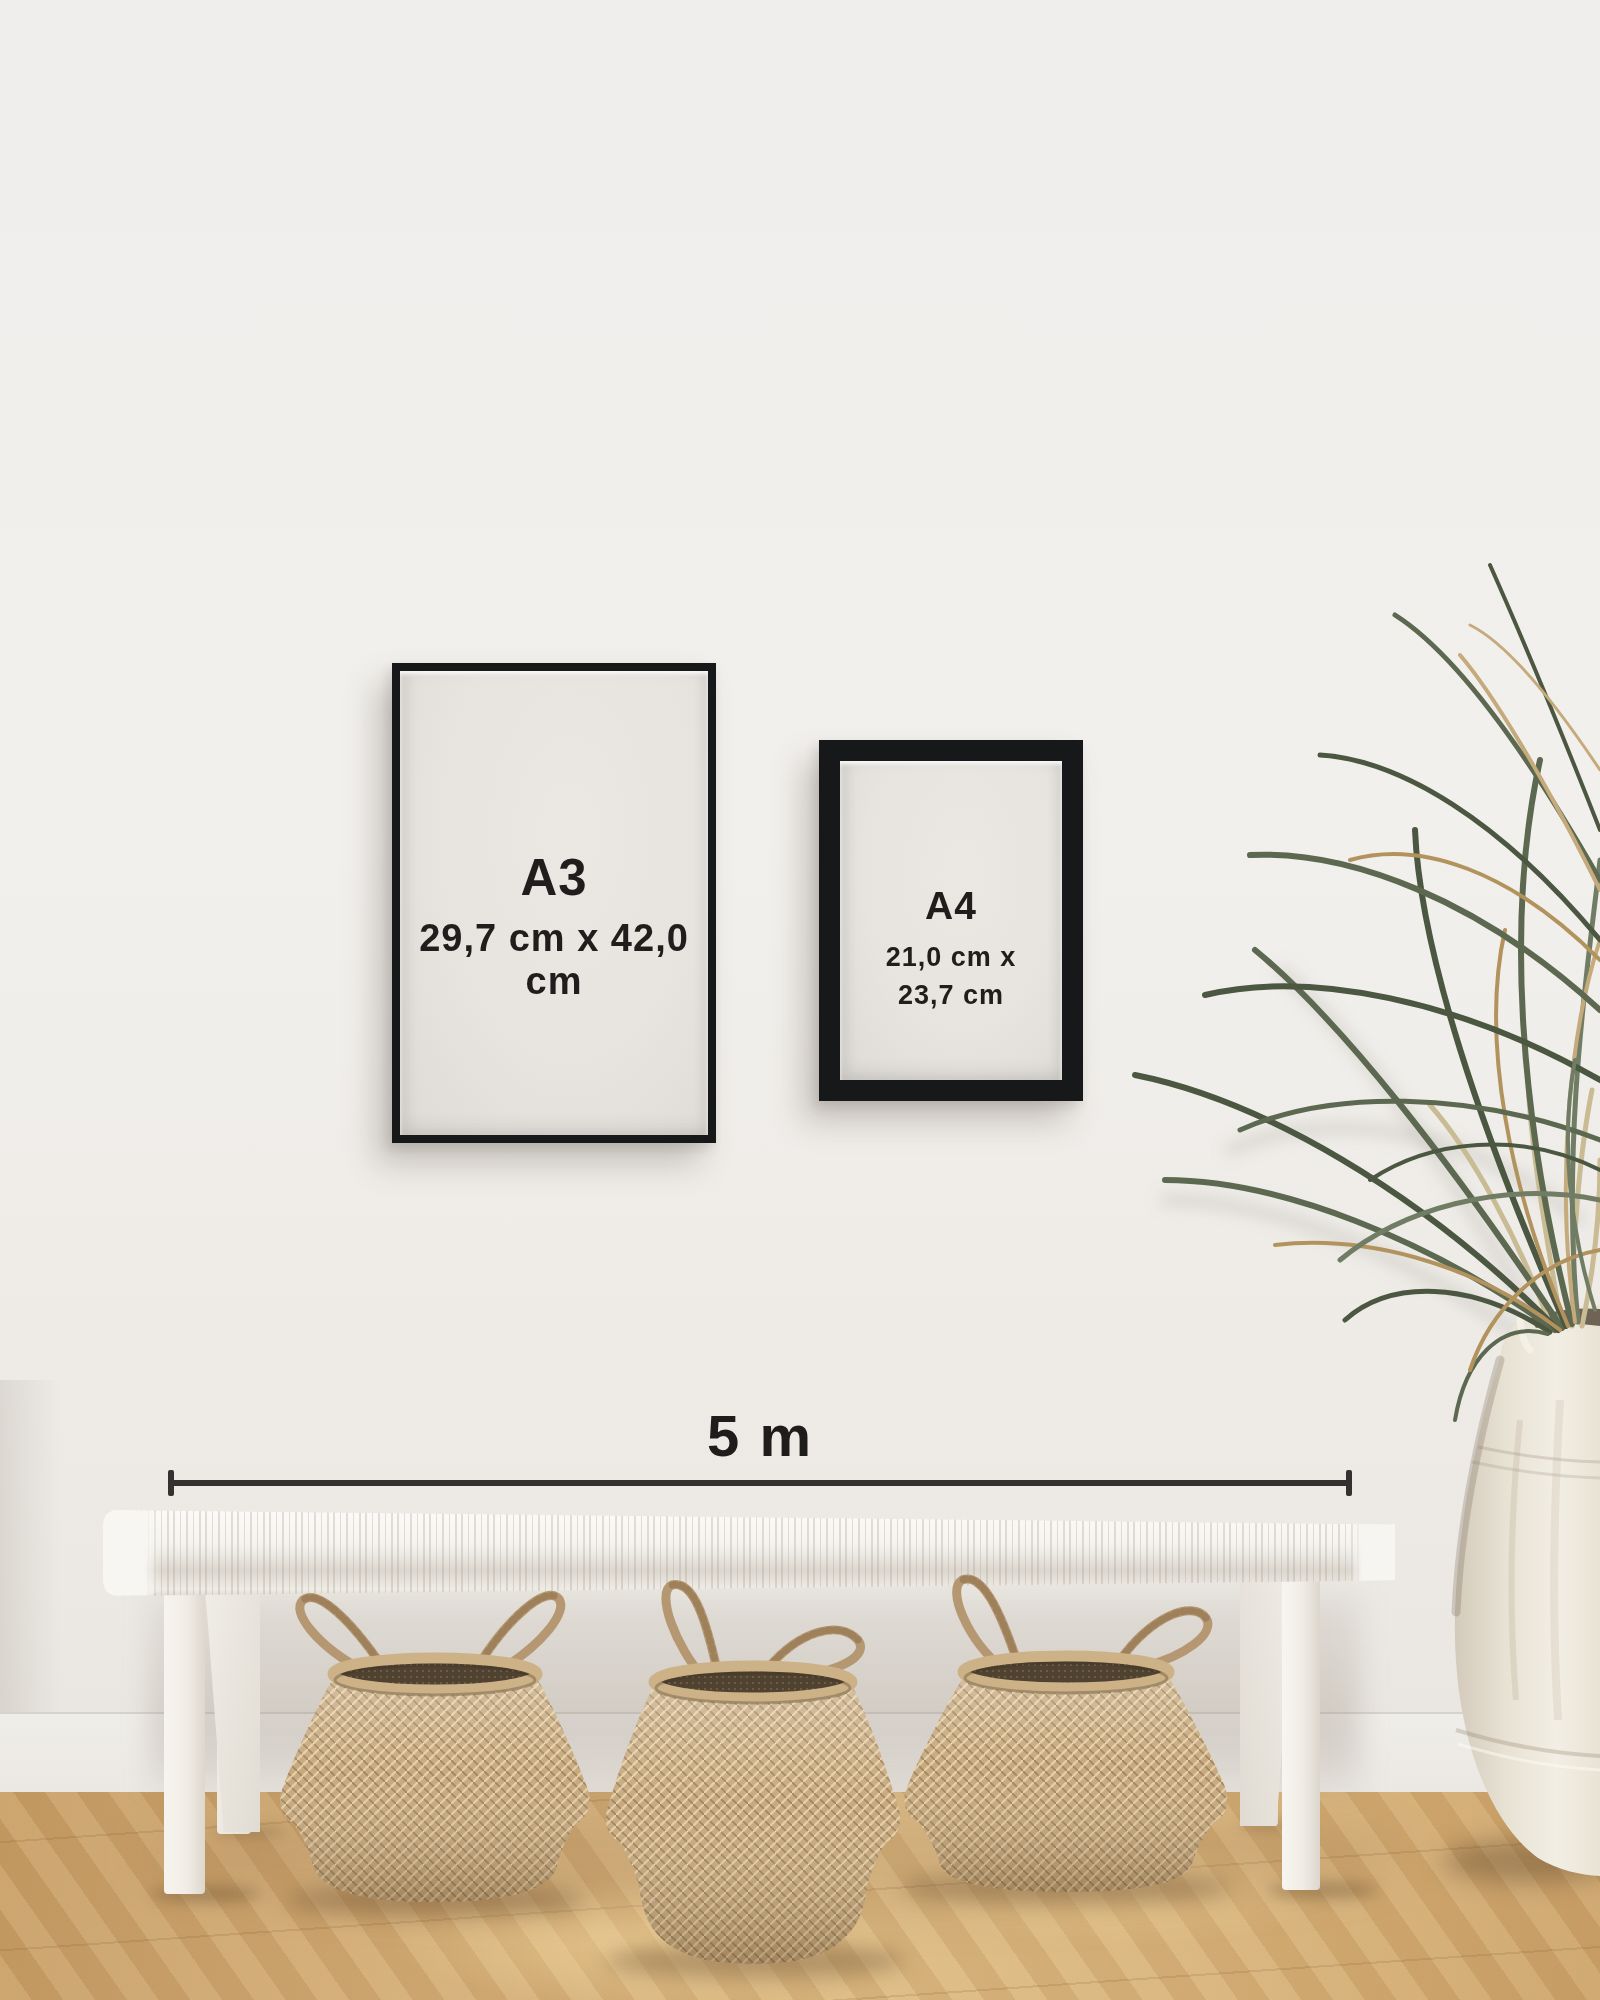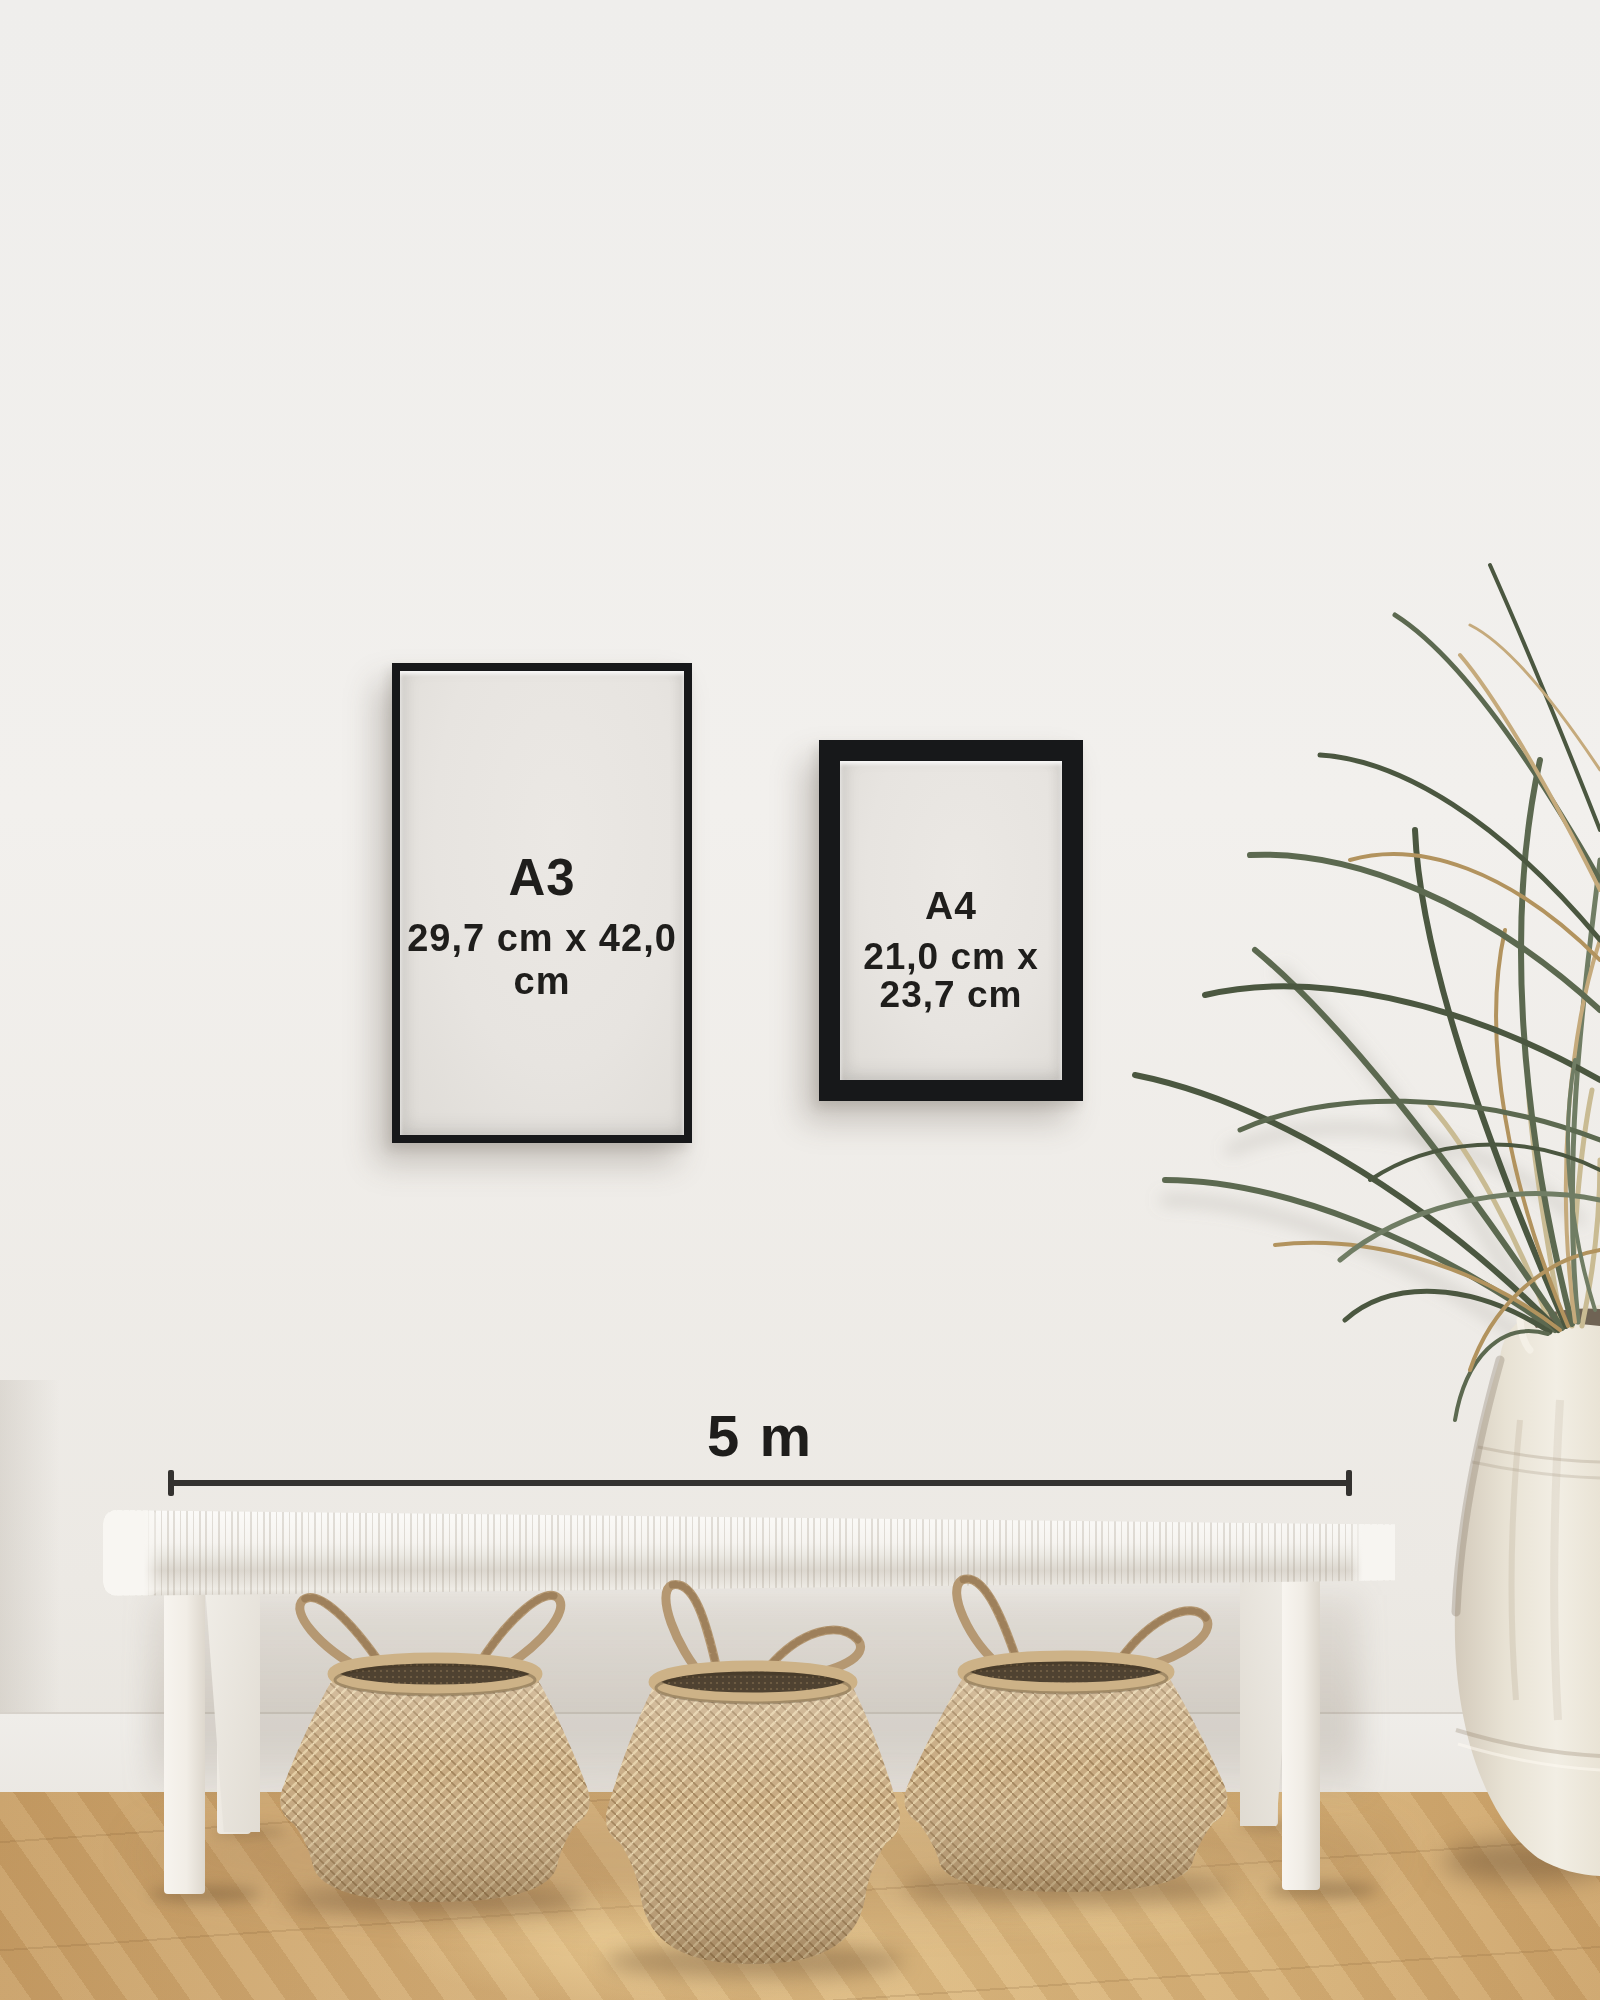--- a/index.html
+++ b/index.html
@@ -35,36 +35,36 @@
   .ruler-label{position:absolute;left:0;right:0;top:0;text-align:center;
         font-size:58px;font-weight:700;letter-spacing:2px;color:#1e1d1b;}
   .ruler-line{position:absolute;left:0;right:0;top:78px;height:6px;background:#343230;border-radius:3px;}
   .ruler-tick{position:absolute;top:68px;width:6px;height:26px;background:#343230;border-radius:2px;}
   .ruler-tick.left{left:0;}
   .ruler-tick.right{right:0;}
 
   
   .frame{position:absolute;background:#17181a;
         box-shadow:-16px 20px 30px rgba(80,70,58,0.26),-4px 6px 10px rgba(80,70,58,0.14);}
-  .frame-a3{left:392px;top:663px;width:300px;height:480px;padding:8px;box-sizing:border-box;}
+  .frame-a3{left:392px;top:663px;width:324px;height:480px;padding:8px;box-sizing:border-box;}
   .frame-a4{left:819px;top:740px;width:264px;height:361px;padding:21px;box-sizing:border-box;}
   .paper{position:relative;width:100%;height:100%;
         background:radial-gradient(ellipse at 55% 35%,#ebe8e4 0%,#e7e4e0 55%,#dedbd6 100%);
         box-shadow:inset 0 3px 4px rgba(255,255,255,0.9),inset 0 -8px 18px rgba(0,0,0,0.07),
                    inset 8px 0 16px rgba(0,0,0,0.05),inset -6px 0 12px rgba(0,0,0,0.04);
         display:flex;align-items:center;justify-content:center;}
   .poster-text{text-align:center;color:#1f1e1c;}
   .frame-a3 .poster-text{transform:translateY(22px);}
   .frame-a4 .poster-text{transform:translateY(28px);}
   .poster-label{font-weight:700;letter-spacing:1px;}
   .frame-a3 .poster-label{font-size:51px;}
   .frame-a4 .poster-label{font-size:39px;}
   .poster-dims{font-weight:600;margin-top:10px;}
   .frame-a3 .poster-dims{font-size:38px;letter-spacing:1px;}
-  .frame-a4 .poster-dims{font-size:37px;line-height:38px;letter-spacing:1px;}
+  .frame-a4 .poster-dims{font-size:27px;line-height:38px;letter-spacing:1px;}
 
   
   .bench-seat{position:absolute;left:103px;top:1510px;width:1292px;height:86px;
         border-radius:14px;
         clip-path:polygon(0% 0%,100% 17%,100% 82%,0% 100%);
         background:
           repeating-linear-gradient(90deg,rgba(165,155,140,0.30) 0 1.6px,rgba(255,255,255,0) 1.6px 6.4px),
           linear-gradient(180deg,#fbfaf8 0%,#f6f4f0 38%,#eceae4 52%,#dcd7cf 70%,#efece6 92%,#e2ded6 100%);}
   .bench-seat::before{content:"";position:absolute;left:0;top:0;width:58px;height:100%;
         background:linear-gradient(90deg,#f8f6f2 70%,rgba(248,246,242,0));border-radius:14px;}

